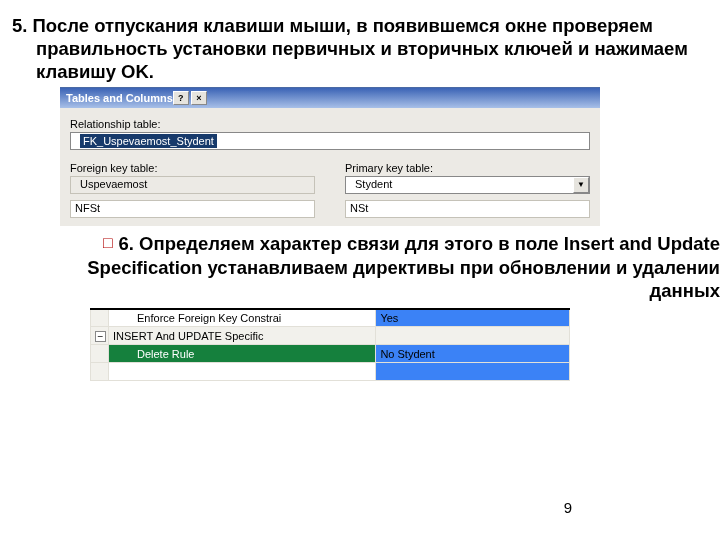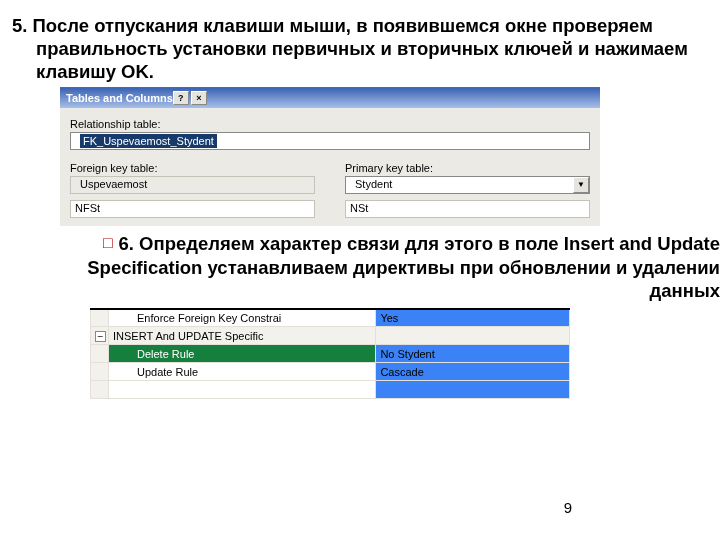--- a/index.html
+++ b/index.html
@@ -179,25 +179,20 @@
       <td class="keycol">INSERT And UPDATE Specific</td>
       <td class="valcol"></td>
     </tr>
     <tr class="sel-row">
       <td class="gutter"></td>
       <td class="keycol indent1">Delete Rule</td>
       <td class="valcol">No Stydent</td>
     </tr>
     <tr>
       <td class="gutter"></td>
-      <td class="keycol indent1">Update Rule</td>
-      <td class="valcol">Cascade</td>
-    </tr>
-    <tr>
-      <td class="gutter"></td>
       <td class="keycol"></td>
       <td class="valcol"></td>
     </tr>
   </tbody>
     </table>
 </div>
 
 <div class="page-num">9</div>
 
 </body></html>

